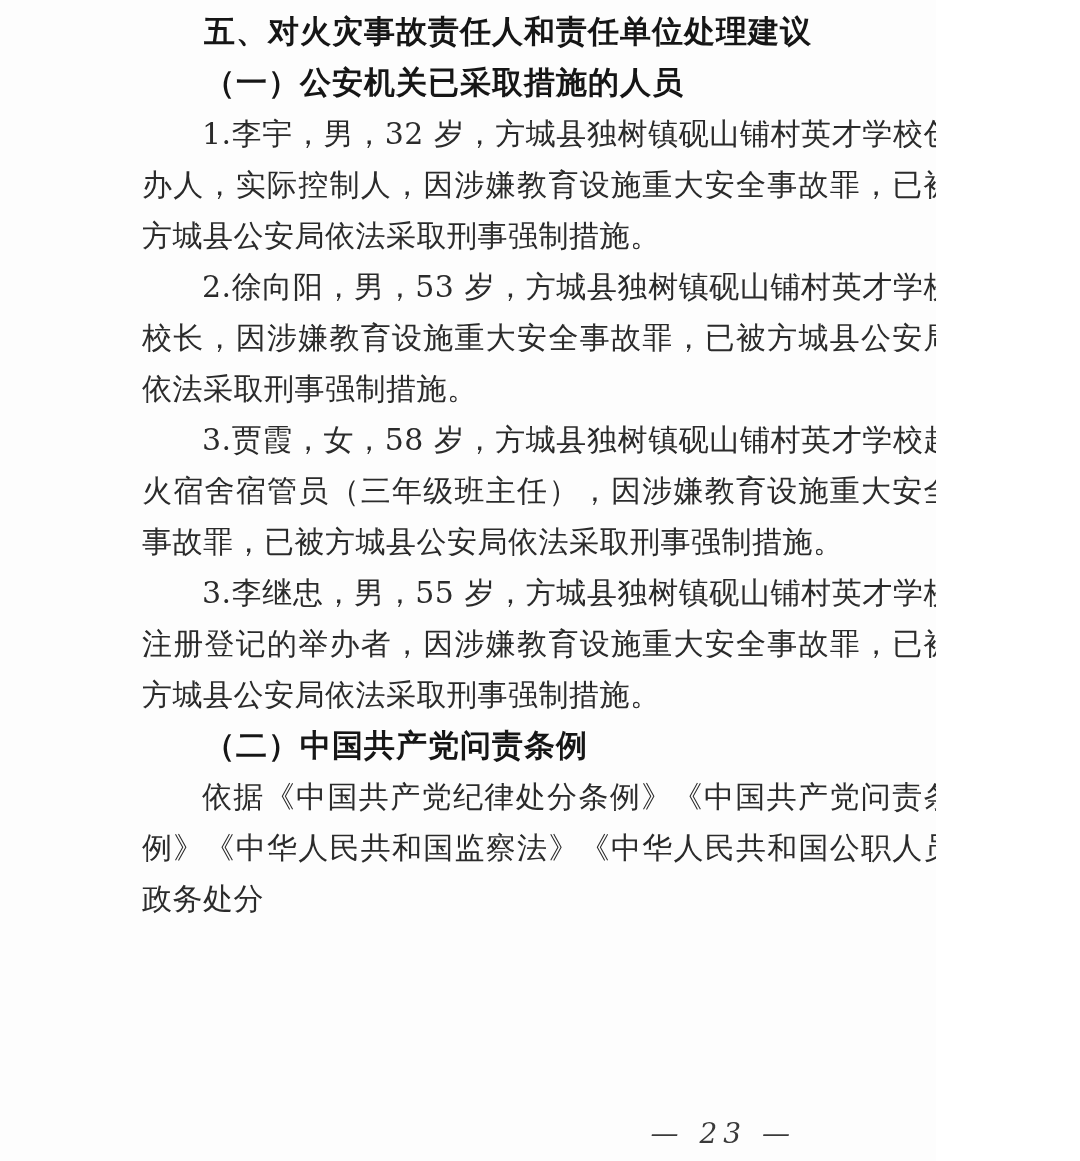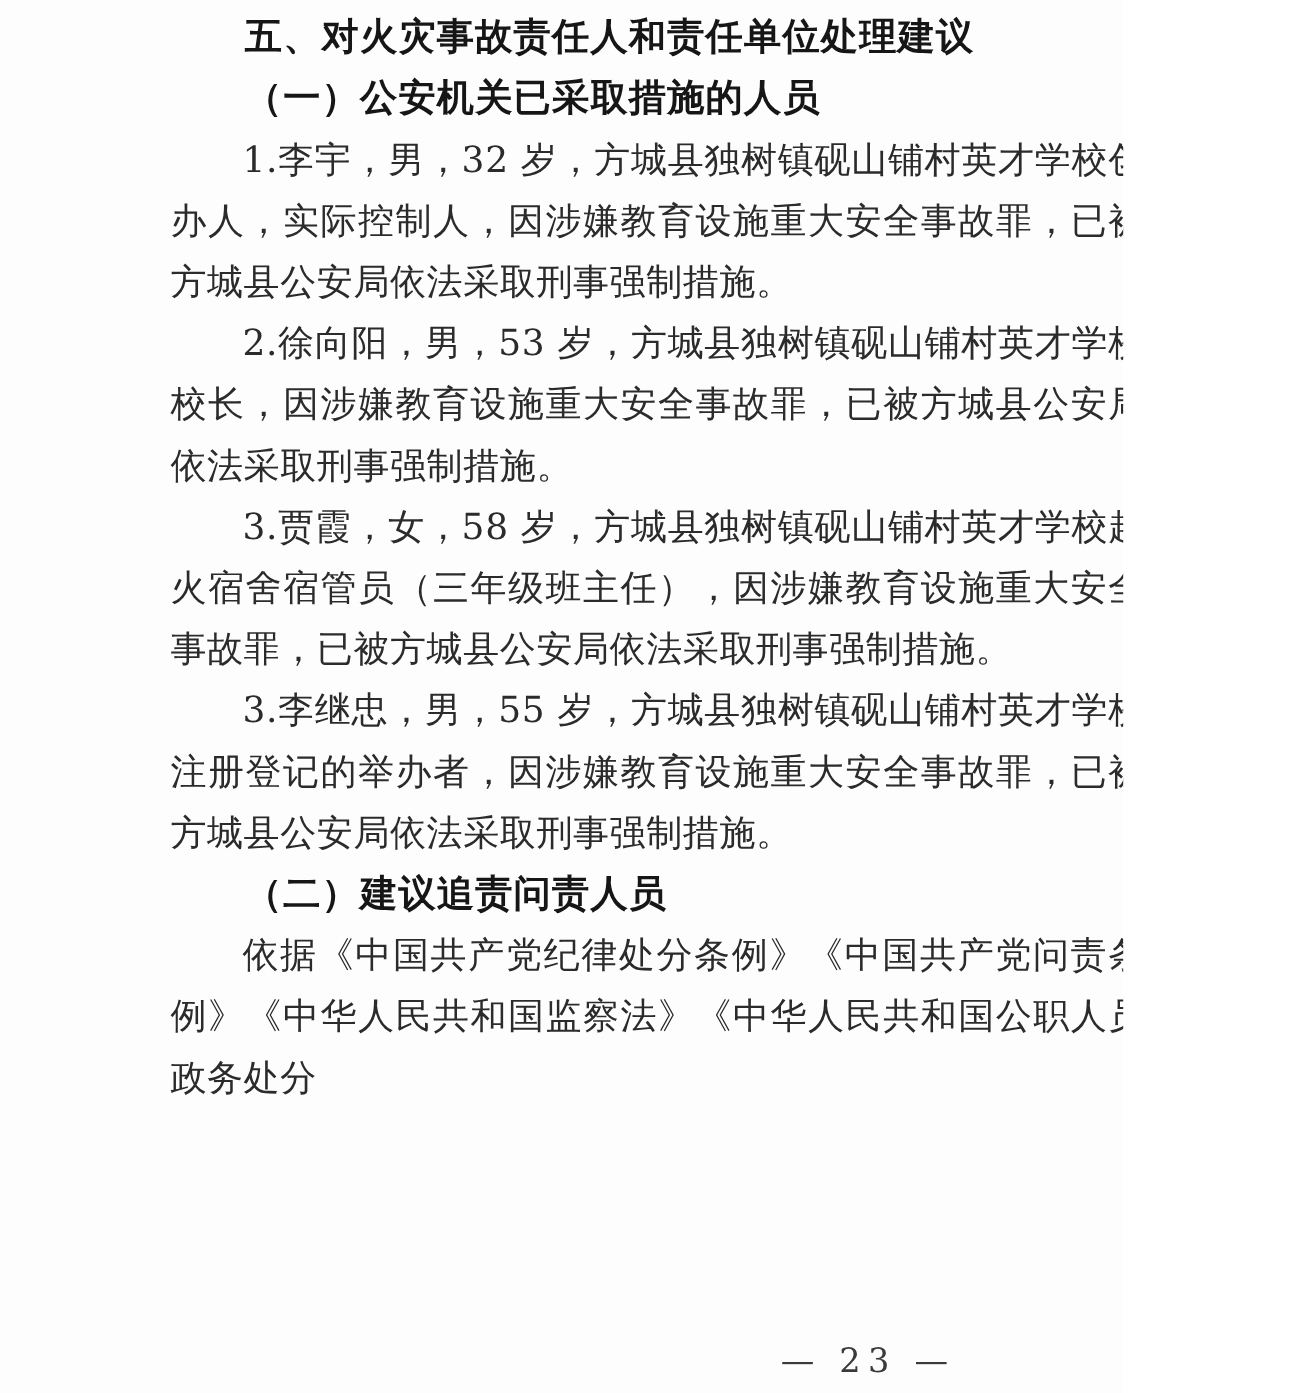--- a/index.html
+++ b/index.html
@@ -45,30 +45,31 @@
   }
   .footer {
     position: absolute;
     top: 1116px;
     right: 140px;
     font-size: 28px;
     line-height: 36px;
     color: #3a3a3a;
     letter-spacing: 6px;
     font-family: "DejaVu Serif", serif;
+    font-style: italic;
   }
 </style>
 </head>
 <body>
 
 <div class="page">
   <div class="content">
     <h1>五、对火灾事故责任人和责任单位处理建议</h1>
     <h2>（一）公安机关已采取措施的人员</h2>
     <p>1.李宇，男，32 岁，方城县独树镇砚山铺村英才学校创办人，实际控制人，因涉嫌教育设施重大安全事故罪，已被方城县公安局依法采取刑事强制措施。</p>
     <p>2.徐向阳，男，53 岁，方城县独树镇砚山铺村英才学校校长，因涉嫌教育设施重大安全事故罪，已被方城县公安局依法采取刑事强制措施。</p>
     <p>3.贾霞，女，58 岁，方城县独树镇砚山铺村英才学校起火宿舍宿管员（三年级班主任），因涉嫌教育设施重大安全事故罪，已被方城县公安局依法采取刑事强制措施。</p>
     <p>3.李继忠，男，55 岁，方城县独树镇砚山铺村英才学校注册登记的举办者，因涉嫌教育设施重大安全事故罪，已被方城县公安局依法采取刑事强制措施。</p>
-    <h2>（二）建议追责问责人员</h2>
+    <h2>（二）中国共产党问责条例</h2>
     <p>依据《中国共产党纪律处分条例》《中国共产党问责条例》《中华人民共和国监察法》《中华人民共和国公职人员政务处分</p>
   </div>
   <div class="footer">— 23 —</div>
 </div>
 
 </body></html>

